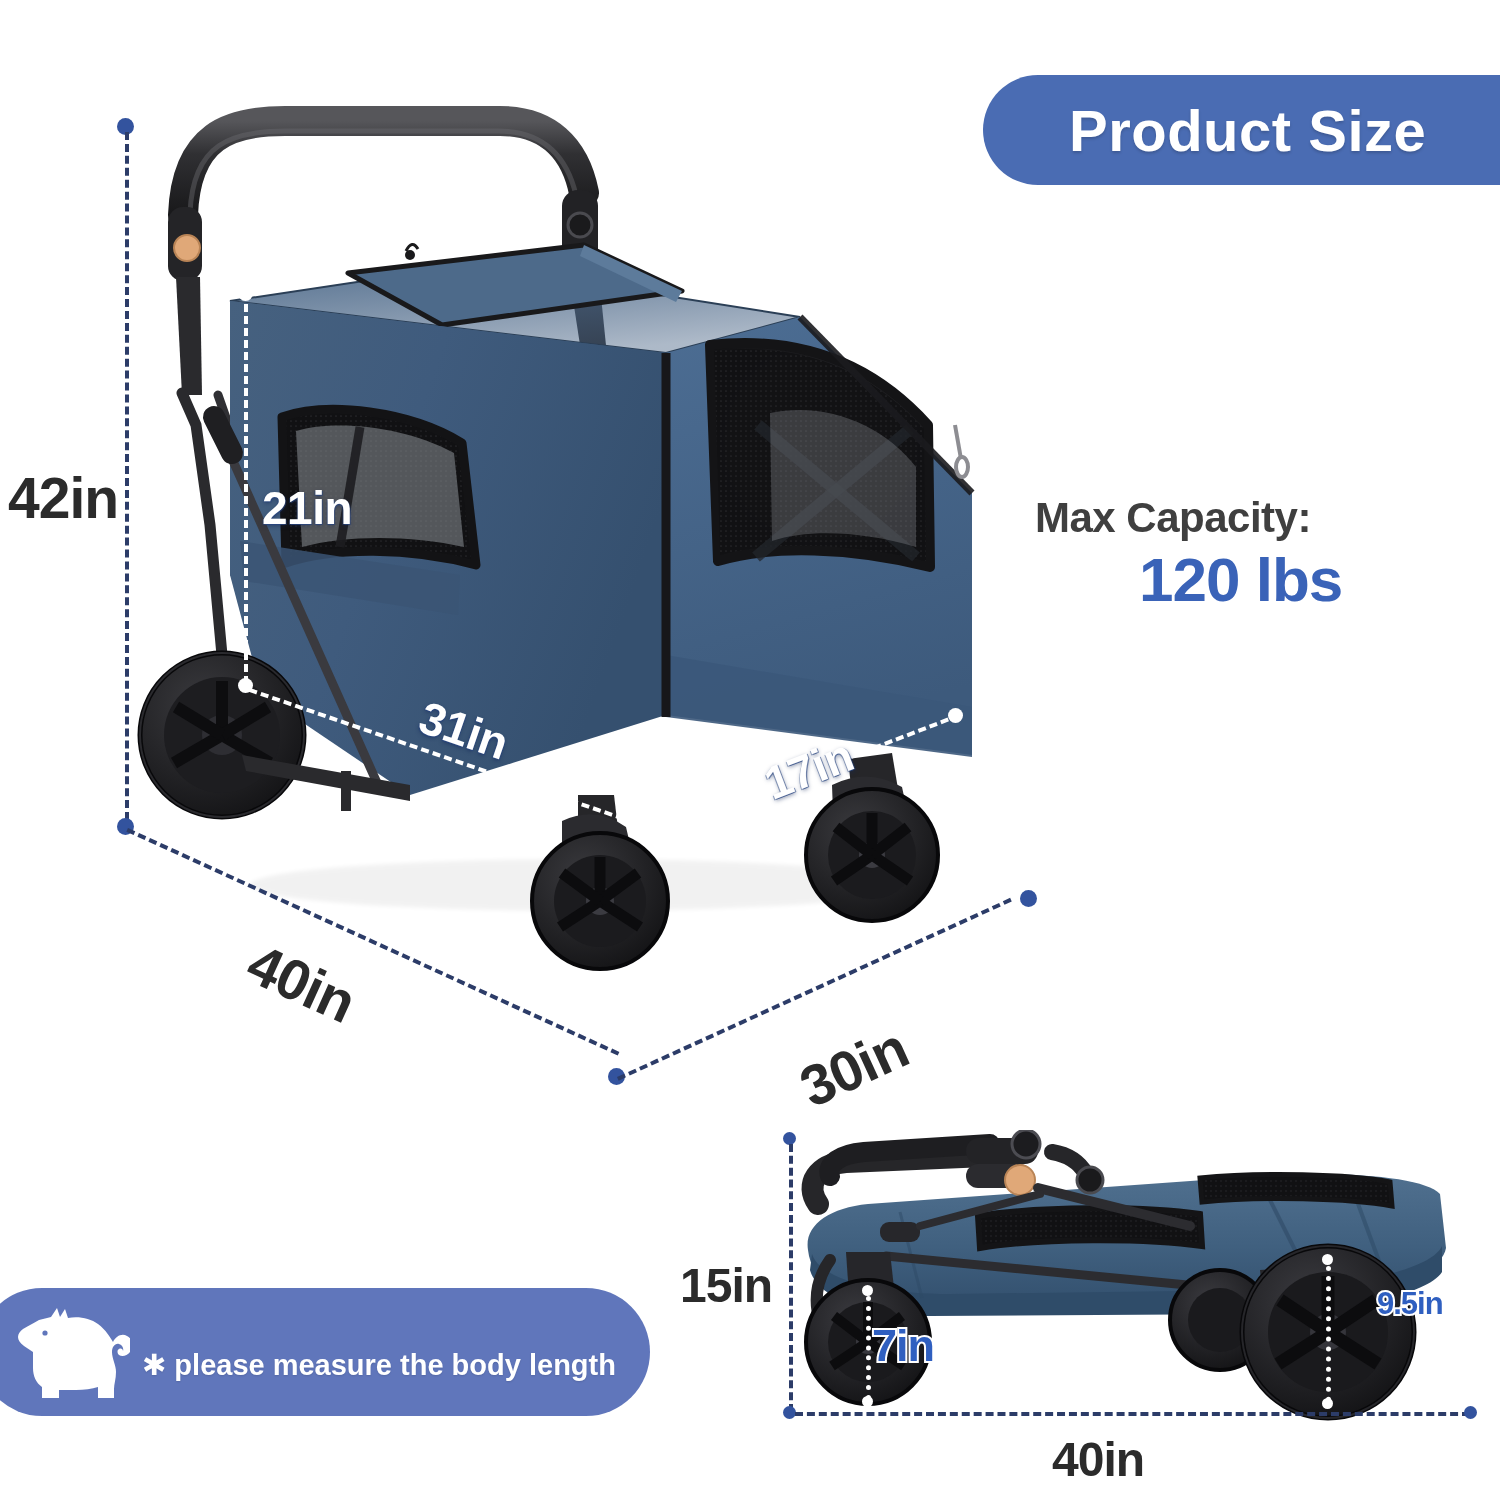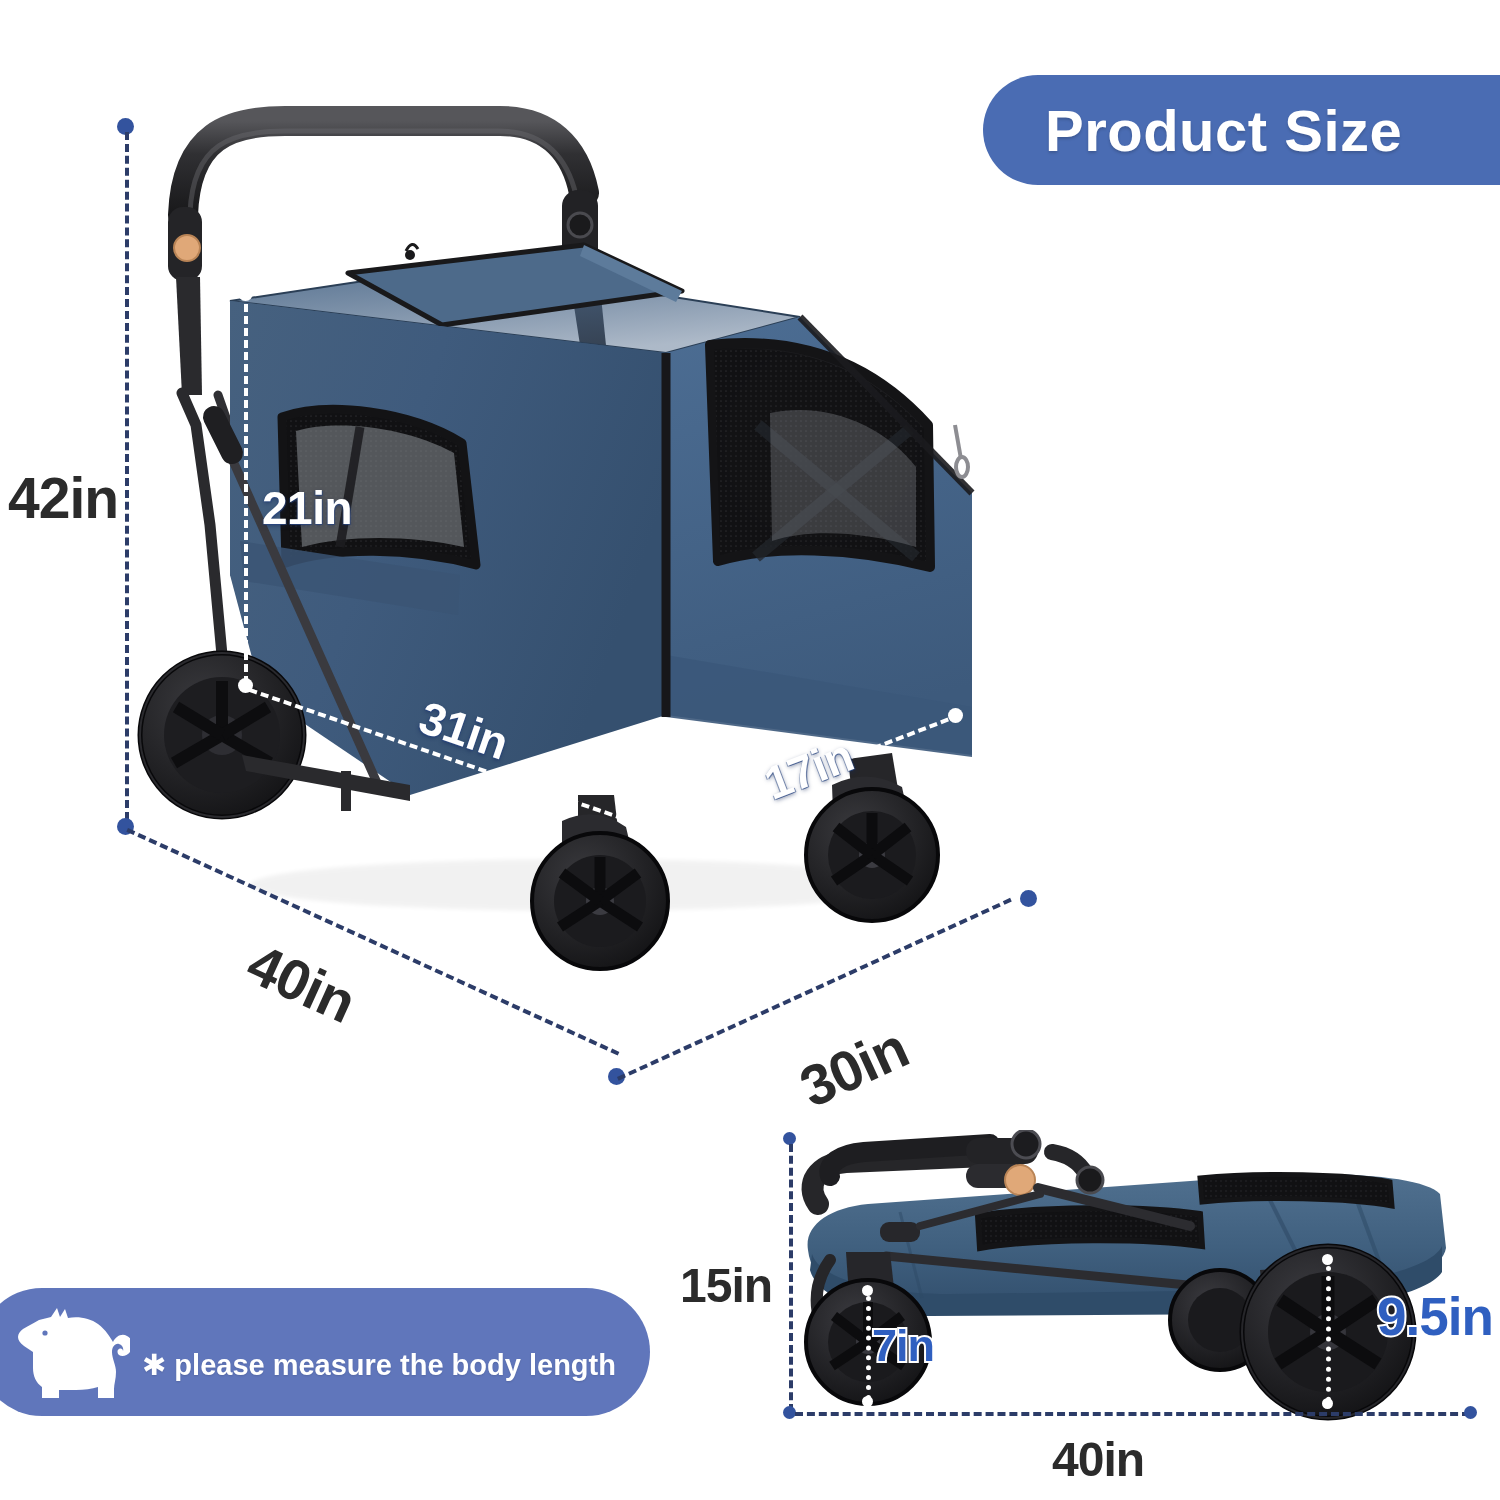--- a/index.html
+++ b/index.html
@@ -12,21 +12,21 @@
   .stage{position:absolute;left:0;top:0;width:1500px;height:1500px;}
 
   
   #product-size-banner{
     position:absolute;left:983px;top:75px;width:560px;height:110px;
     background:#4a6cb3;border-radius:55px 0 0 55px;
     display:flex;align-items:center;
   }
   #product-size-banner .txt{
     color:#ffffff;font-size:58px;font-weight:bold;letter-spacing:.5px;
-    margin-left:62px;text-shadow:0 2px 3px rgba(0,0,0,.18);
+    margin-left:86px;text-shadow:0 2px 3px rgba(0,0,0,.18);
   }
 
   
   #capacity-block{position:absolute;left:1035px;top:495px;width:420px;text-align:left;}
   #capacity-label{color:#3f3f3f;font-size:42px;font-weight:bold;line-height:1.1;letter-spacing:-.5px;}
   #capacity-value{color:#3a63b8;font-size:62px;font-weight:bold;line-height:1.05;margin-top:6px;margin-left:104px;letter-spacing:-1px;}
 
   
   #footnote-pill{
     position:absolute;left:-22px;top:1288px;width:672px;height:128px;
@@ -234,20 +234,24 @@
   <div class="dim-white" style="left:757px;top:760px;font-size:46px;transform:rotate(-21deg);transform-origin:0 0;">17in</div>
 
   <div class="dim-dark" style="left:265px;top:930px;font-size:57px;transform:rotate(24.5deg);transform-origin:0 0;">40in</div>
 
   <div class="dim-dark" style="left:790px;top:1060px;font-size:57px;transform:rotate(-24.5deg);transform-origin:0 0;">30in</div>
 
   <div id="product-size-banner">
     <span class="txt">Product Size</span>
   </div>
 
+  <div id="capacity-block">
+    <div id="capacity-label">Max Capacity:</div>
+    <div id="capacity-value">120 lbs</div>
+  </div>
 
   <svg width="760" height="330" viewBox="0 0 760 330" style="position:absolute;left:790px;top:1130px;">
     <defs>
       <linearGradient id="ffab" x1="0" y1="0" x2="0" y2="1">
         <stop offset="0" stop-color="#50708f"></stop>
         <stop offset="0.55" stop-color="#40607f"></stop>
         <stop offset="1" stop-color="#33506e"></stop>
       </linearGradient>
       <radialGradient id="ftire" cx="0.4" cy="0.32" r="0.8">
         <stop offset="0" stop-color="#3b3b40"></stop>
@@ -340,21 +344,21 @@
   <div class="wdot-sm" style="left:1322px;top:1254px;"></div>
   <div style="position:absolute;left:1326px;top:1266px;height:136px;border-left:5px dotted #ffffff;"></div>
   <div class="wdot-sm" style="left:1322px;top:1398px;"></div>
 
   <div class="dim-dark" style="left:680px;top:1258px;font-size:48px;">15in</div>
 
   <div class="dim-dark" style="left:1052px;top:1432px;font-size:48px;">40in</div>
 
   <div class="dim-blue" style="left:872px;top:1320px;font-size:45px;">7in</div>
 
-  <div class="dim-blue" style="left:1377px;top:1286px;font-size:53px;text-align:center;">9.5in</div>
+  <div class="dim-blue" style="left:1377px;top:1286px;font-size:31px;text-align:center;">9.5in</div>
 
   <div id="footnote-pill">
     <svg id="dog-icon" width="112" height="92" viewBox="0 0 112 92">
       <path fill="#ffffff" d="M33 11 l6 -9 l3 9 l5 -8 l3 9 c10 -2 22 0 30 6 c8 6 12 13 15 18
         c3 -6 9 -9 14 -6 c6 3 7 11 3 16 c-3 4 -8 5 -11 3 c-2 -2 -2 -5 0 -6 c2 -1 4 0 4 2
         c1 -3 -1 -6 -4 -7 c-4 -1 -7 3 -7 8 c0 7 4 13 4 20 c0 7 -2 12 -2 17
         l0 11 c0 2 -2 3 -5 3 l-7 0 c-3 0 -4 -1 -4 -3 l0 -13 c-6 2 -14 3 -22 3
         l-17 0 l0 10 c0 2 -2 3 -5 3 l-7 0 c-3 0 -5 -1 -5 -3 l0 -13 c-6 -4 -9 -11 -9 -19
         l0 -16 l-9 -6 c-4 -3 -6 -6 -6 -9 c0 -3 2 -6 5 -8 c5 -3 11 -6 16 -9 Z"></path>
       <circle cx="27" cy="27" r="2.6" fill="#6076bb"></circle>

